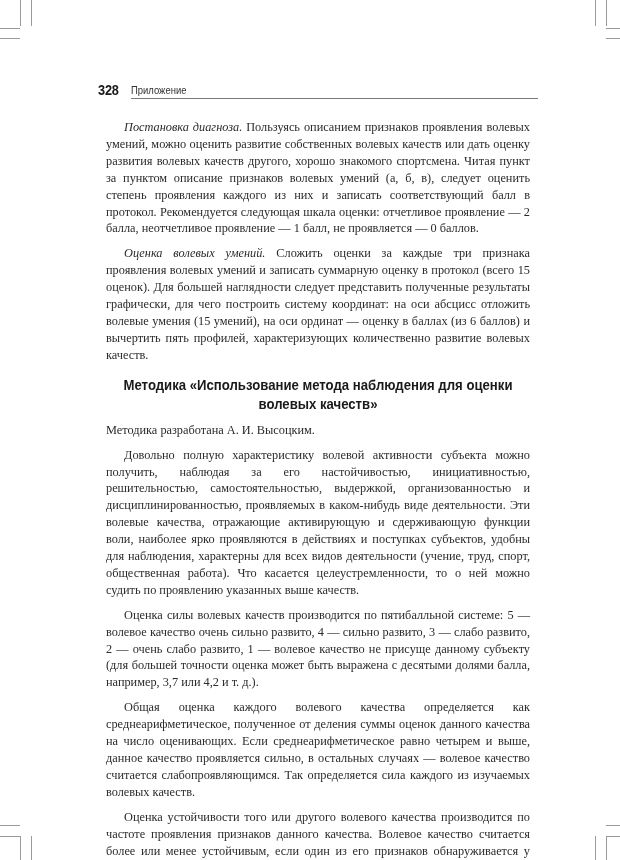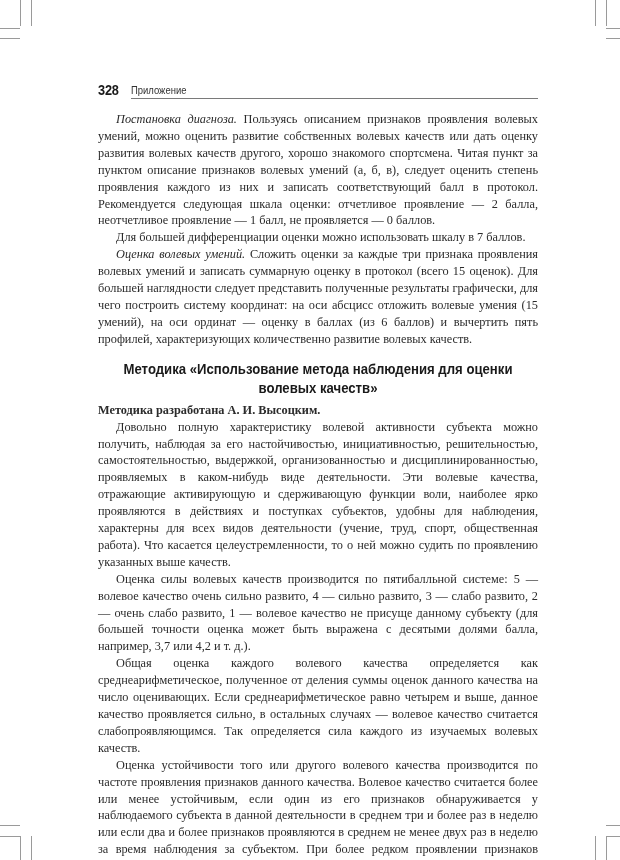--- a/index.html
+++ b/index.html
@@ -3,22 +3,22 @@
   <meta charset="utf-8">
   <style>
     html, body { margin: 0; padding: 0; background: #ffffff; }
     body { width: 620px; height: 860px; position: relative; overflow: hidden; }
     .crop { position: absolute; background: #9a9a9a; }
     .header { position: absolute; left: 98px; top: 82px; width: 440px; height: 18px; }
     .page-num { position: absolute; left: 0; top: 0; font-family: "Liberation Sans", sans-serif; font-weight: bold; font-size: 14.5px; color: #1a1a1a; letter-spacing: -0.2px; transform: scaleX(0.88); transform-origin: left; }
     .running-head { position: absolute; left: 33px; top: 2px; font-family: "Liberation Sans", sans-serif; font-size: 10.5px; color: #333; transform: scaleX(0.9); transform-origin: left; }
     .head-rule { position: absolute; left: 33px; right: 0; top: 16px; height: 1px; background: #7a7a7a; }
     .body { position: absolute; left: 98px; top: 111px; width: 440px; font-family: "Liberation Serif", serif; font-size: 12.3px; line-height: 16.9px; color: #2b2b2b; text-align: justify; }
-    .body p { margin: 0; text-indent: 18px; }
-    .body p.noindent { text-indent: 0; font-weight: bold; }
+    .body p { margin: 8px; text-indent: 18px; }
+    .body p.noindent { text-indent: 0; }
     .body em { font-style: italic; }
     .section-title { font-family: "Liberation Sans", sans-serif; font-weight: bold; font-size: 14px; line-height: 19px; text-align: center; color: #1a1a1a; margin: 12px 0 4px 0; text-indent: 0; transform: scaleX(0.94); }
   </style>
 </head>
 <body>
 
 <div class="crop" style="left:20px;top:0;width:1px;height:26px;"></div>
 <div class="crop" style="left:31px;top:0;width:1px;height:26px;"></div>
 <div class="crop" style="left:0;top:28px;width:20px;height:1px;"></div>
 <div class="crop" style="left:0;top:38px;width:20px;height:1px;"></div>
@@ -36,21 +36,20 @@
 <div class="crop" style="left:606px;top:836px;width:1px;height:24px;"></div>
 
 <div class="header">
   <span class="page-num">328</span>
   <span class="running-head">Приложение</span>
   <div class="head-rule"></div>
 </div>
 
 <div class="body">
   <p><em>Постановка диагноза.</em><span> Пользуясь описанием признаков проявления волевых умений, можно оценить развитие собственных волевых качеств или дать оценку развития волевых качеств другого, хорошо знакомого спортсмена. Читая пункт за пунктом описание признаков волевых умений (а, б, в), следует оценить степень проявления каждого из них и записать соответствующий балл в протокол. Рекомендуется следующая шкала оценки: отчетливое проявление — 2 балла, неотчетливое проявление — 1 балл, не проявляется — 0 баллов.</span></p>
-  <p><span>Для большей дифференциации оценки можно использовать шкалу в 7 баллов.</span></p>
   <p><em>Оценка волевых умений.</em><span> Сложить оценки за каждые три признака проявления волевых умений и записать суммарную оценку в протокол (всего 15 оценок). Для большей наглядности следует представить полученные результаты графически, для чего построить систему координат: на оси абсцисс отложить волевые умения (15 умений), на оси ординат — оценку в баллах (из 6 баллов) и вычертить пять профилей, характеризующих количественно развитие волевых качеств.</span></p>
 
   <div class="section-title">Методика «Использование метода наблюдения для оценки волевых качеств»</div>
   <p class="noindent">Методика разработана А. И. Высоцким.</p>
   <p>Довольно полную характеристику волевой активности субъекта можно получить, наблюдая за его настойчивостью, инициативностью, решительностью, самостоятельностью, выдержкой, организованностью и дисциплинированностью, проявляемых в каком-нибудь виде деятельности. Эти волевые качества, отражающие активирующую и сдерживающую функции воли, наиболее ярко проявляются в действиях и поступках субъектов, удобны для наблюдения, характерны для всех видов деятельности (учение, труд, спорт, общественная работа). Что касается целеустремленности, то о ней можно судить по проявлению указанных выше качеств.</p>
   <p>Оценка силы волевых качеств производится по пятибалльной системе: 5 — волевое качество очень сильно развито, 4 — сильно развито, 3 — слабо развито, 2 — очень слабо развито, 1 — волевое качество не присуще данному субъекту (для большей точности оценка может быть выражена с десятыми долями балла, например, 3,7 или 4,2 и т. д.).</p>
   <p>Общая оценка каждого волевого качества определяется как среднеарифметическое, полученное от деления суммы оценок данного качества на число оценивающих. Если среднеарифметическое равно четырем и выше, данное качество проявляется сильно, в остальных случаях — волевое качество считается слабопроявляющимся. Так определяется сила каждого из изучаемых волевых качеств.</p>
   <p>Оценка устойчивости того или другого волевого качества производится по частоте проявления признаков данного качества. Волевое качество считается более или менее устойчивым, если один из его признаков обнаруживается у наблюдаемого субъекта в данной деятельности в среднем три и более раз в неделю или если два и более признаков проявляются в среднем не менее двух раз в неделю за время наблюдения за субъектом. При более редком проявлении признаков волевое качество считается неустойчивым.</p>
 
 </div>

